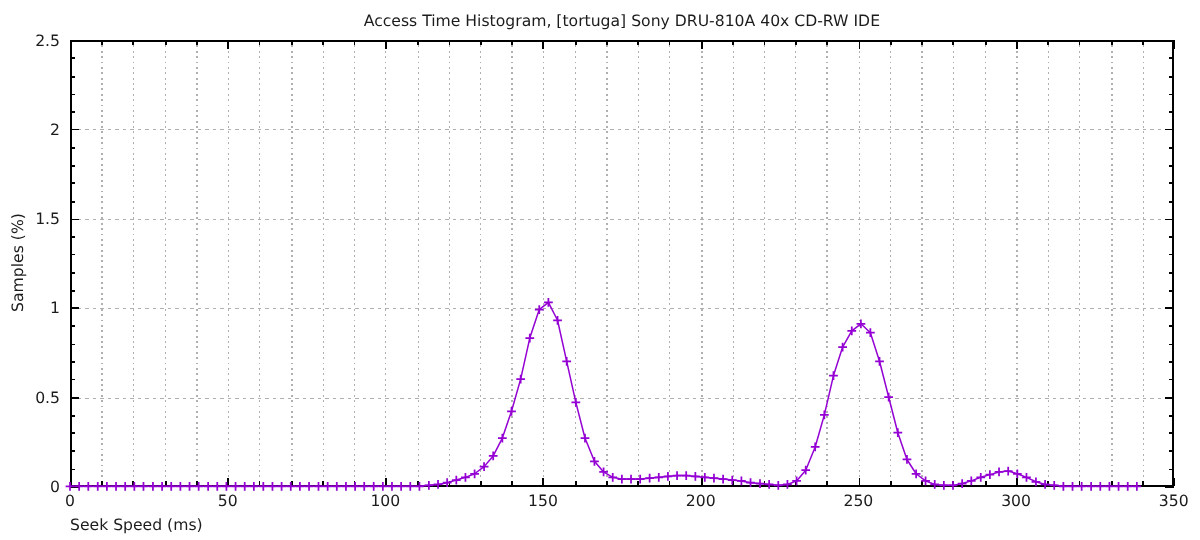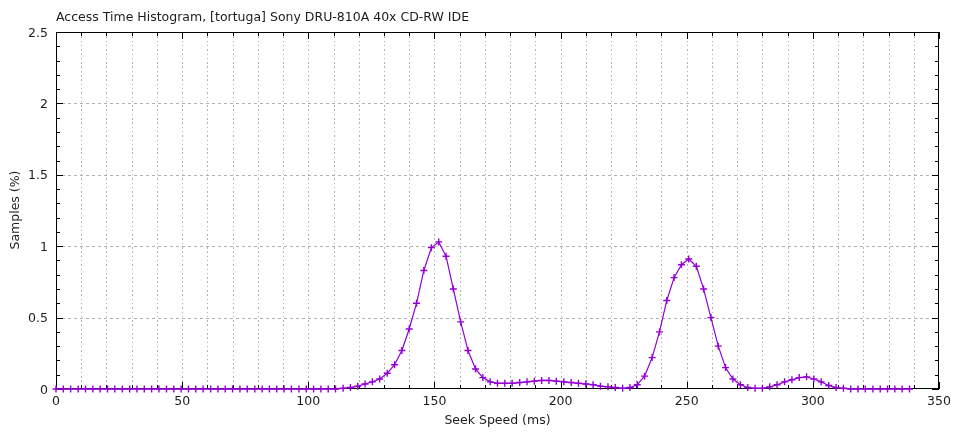--- a/index.html
+++ b/index.html
@@ -1,25 +1,25 @@
 <!DOCTYPE html>
 <html><head>
 <meta charset="utf-8">
 <style>
   html,body{margin:0;padding:0;background:#ffffff;}
   body{font-family:"DejaVu Sans", sans-serif;}
   #stage{position:relative;width:960px;height:432px;background:#ffffff;overflow:hidden;}
   #plot-svg{position:absolute;left:0;top:0;}
   .chart-title{
     position:absolute;left:56px;width:883px;top:9px;
-    text-align:left;font-size:12.5px;color:#1c1c1c;white-space:nowrap;
+    text-align:center;font-size:12.5px;color:#1c1c1c;white-space:nowrap;
   }
   .x-axis-label{
     position:absolute;left:56px;width:883px;top:412px;
-    text-align:center;font-size:12.5px;color:#1c1c1c;
+    text-align:left;font-size:12.5px;color:#1c1c1c;
   }
   .y-axis-label{
     position:absolute;left:14px;top:210px;
     transform:translate(-50%,-50%) rotate(-90deg);
     font-size:12.5px;color:#1c1c1c;white-space:nowrap;
   }
 </style>
 </head>
 <body>
 

